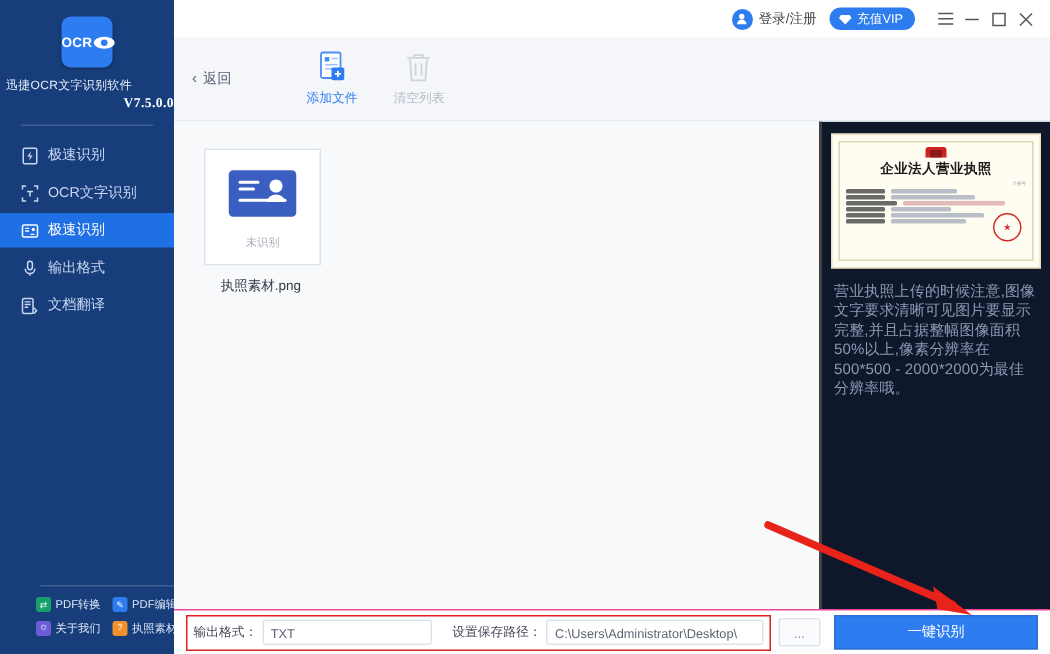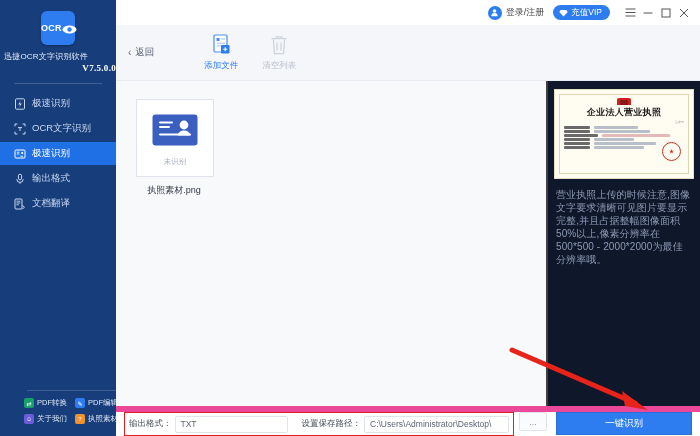--- a/index.html
+++ b/index.html
@@ -121,22 +121,22 @@
     position:absolute;right:7px;bottom:12px;width:17px;height:17px;border-radius:50%;
     border:1.5px solid #cf2b2b;display:flex;align-items:center;justify-content:center;
   }
   .cert-stamp i{width:5px;height:5px;background:#cf2b2b;display:block;
     clip-path:polygon(50% 0%,61% 35%,98% 35%,68% 57%,79% 91%,50% 70%,21% 91%,32% 57%,2% 35%,39% 35%);}
   .tip-box{margin-top:9px;padding:0 2px;}
   .tip-text{font-size:10px;line-height:13px;color:#8d9ab5;letter-spacing:.1px;}
 
   
   #bottombar{
-    height:30px;flex:0 0 30px;background:#ffffff;border-top:6px solid #ec4899;
-    display:flex;align-items:flex-start;padding:0 8px;box-sizing:border-box;position:relative;
+    height:30px;flex:0 0 30px;background:#ffffff;border-top:1px solid #ec4899;
+    display:flex;align-items:center;padding:0 8px;box-sizing:border-box;position:relative;
   }
   .bb-left{display:flex;align-items:center;flex:1;min-width:0;border:1px solid #e02020;padding:2px 4px;box-sizing:border-box;height:24px;}
   .fld-label{font-size:8.5px;color:#444a57;white-space:nowrap;margin-right:3px;}
   .fld-input{
     height:17px;border:1px solid #dfe4ec;background:#fff;border-radius:2px;
     display:flex;align-items:center;padding:0 5px;font-size:8.5px;color:#5d6474;box-sizing:border-box;
   }
   #fmt-input{width:113px;}
   #path-input{flex:1;min-width:0;overflow:hidden;white-space:nowrap;}
   .path-wrap{display:flex;align-items:center;flex:1;min-width:0;margin-left:14px;}

